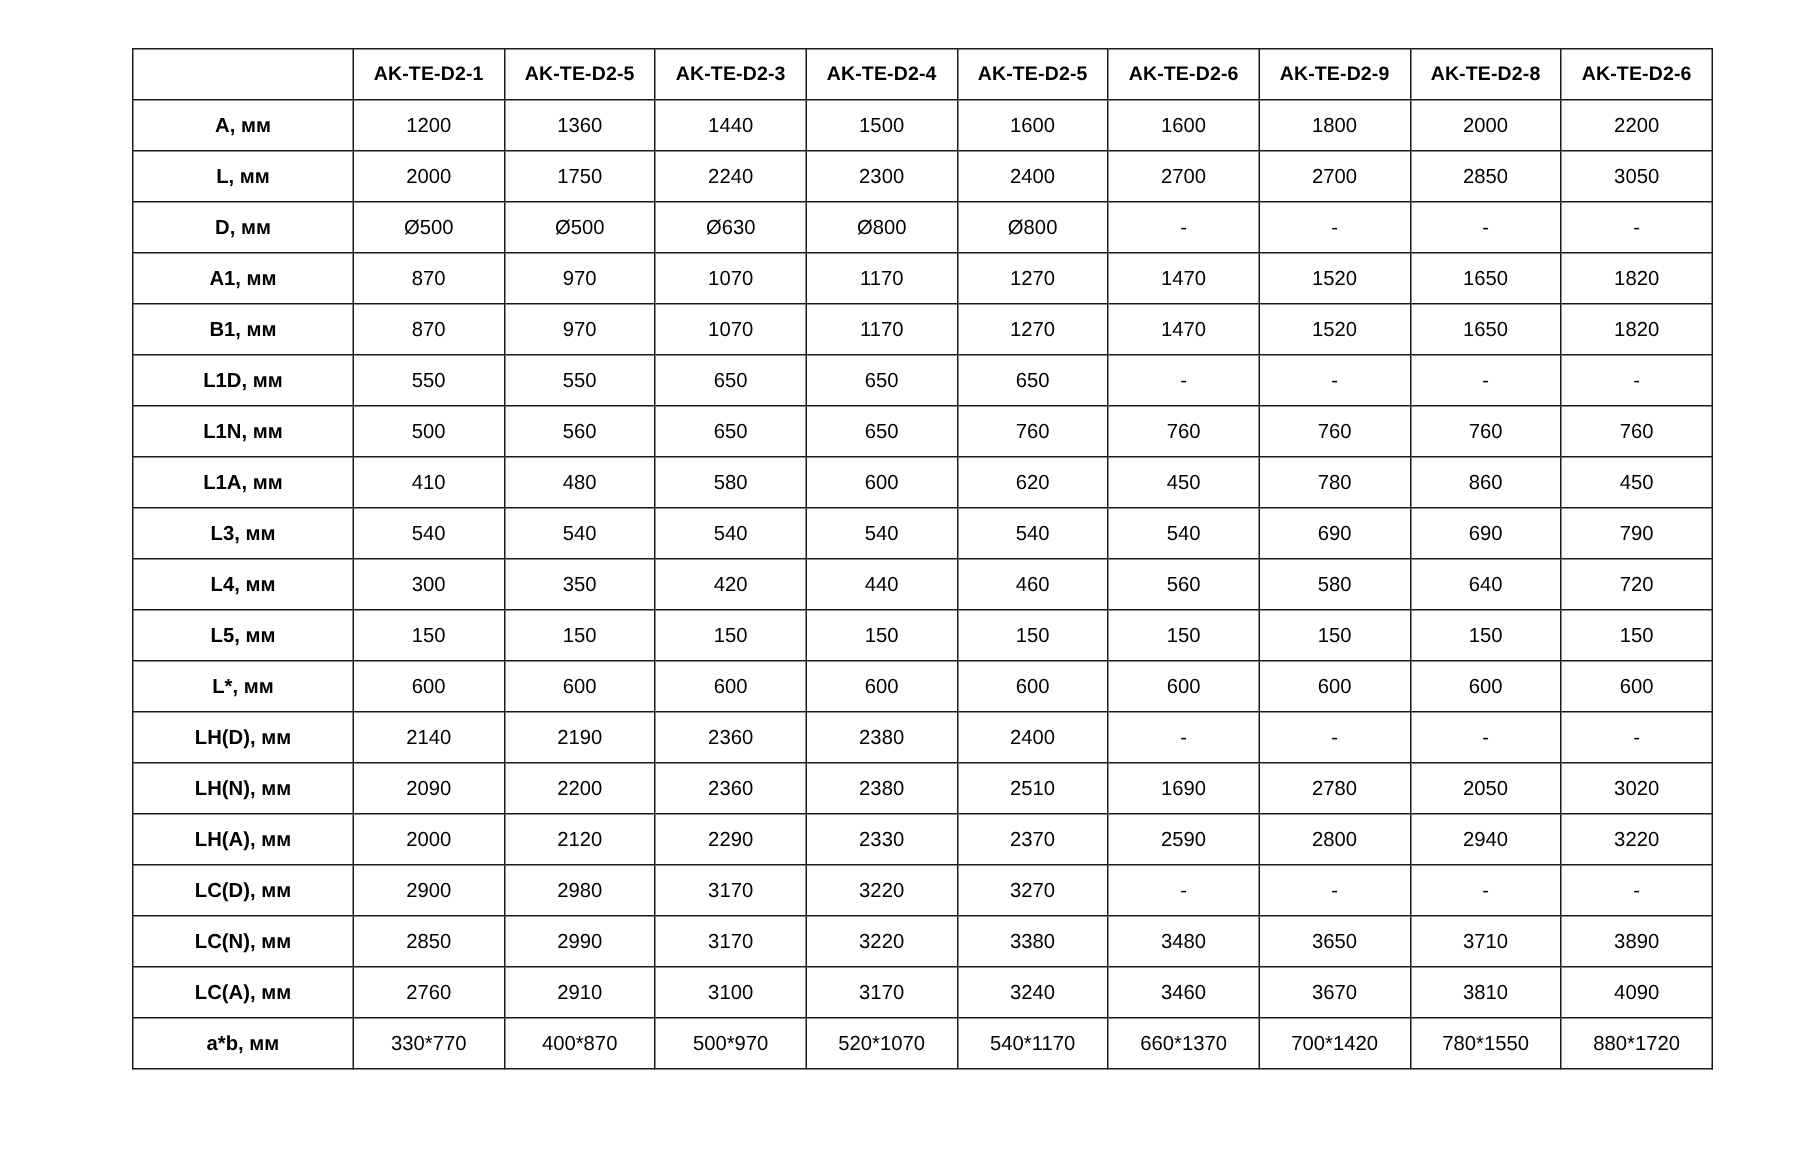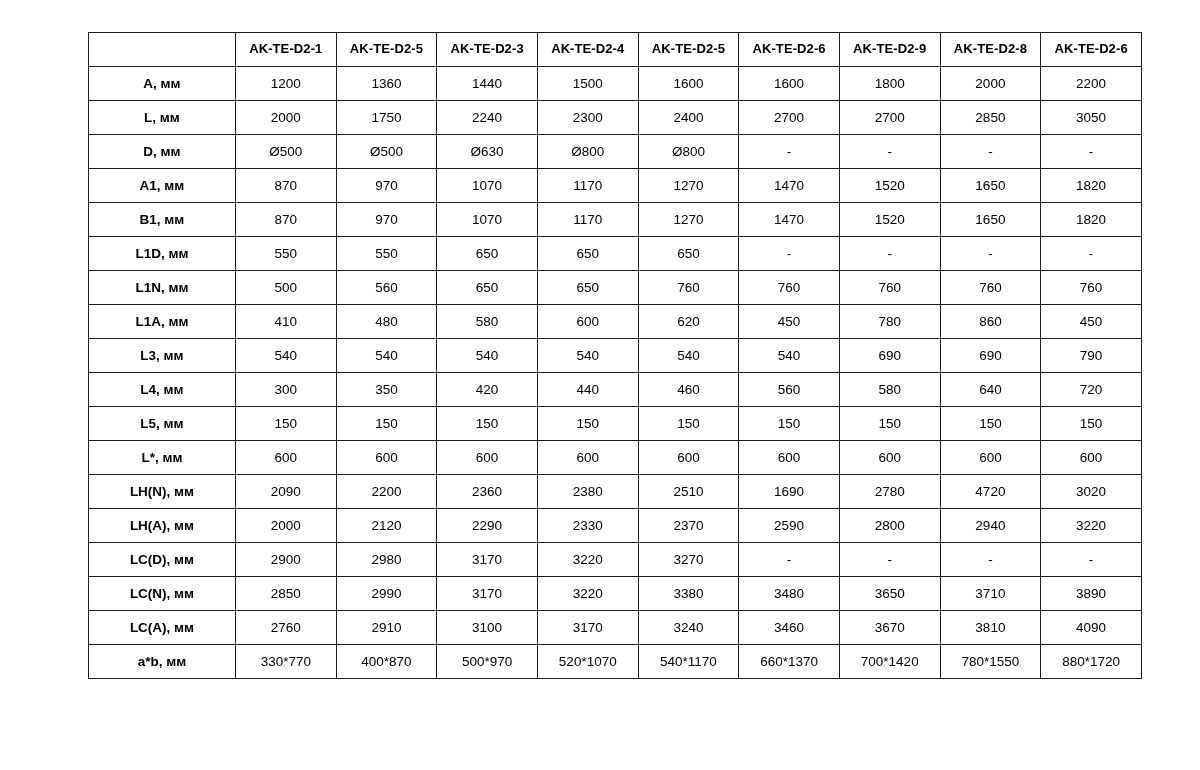--- a/index.html
+++ b/index.html
@@ -220,29 +220,41 @@
           <td>600</td>
           <td>600</td>
           <td>600</td>
           <td>600</td>
           <td>600</td>
           <td>600</td>
           <td>600</td>
           <td>600</td>
         </tr>
         <tr>
+          <td class="rowhead">LH(D), мм</td>
+          <td>2140</td>
+          <td>2190</td>
+          <td>2360</td>
+          <td>2380</td>
+          <td>2400</td>
+          <td>-</td>
+          <td>-</td>
+          <td>-</td>
+          <td>-</td>
+        </tr>
+        <tr>
           <td class="rowhead">LH(N), мм</td>
           <td>2090</td>
           <td>2200</td>
           <td>2360</td>
           <td>2380</td>
           <td>2510</td>
           <td>1690</td>
           <td>2780</td>
-          <td>4720</td>
+          <td>2050</td>
           <td>3020</td>
         </tr>
         <tr>
           <td class="rowhead">LH(A), мм</td>
           <td>2000</td>
           <td>2120</td>
           <td>2290</td>
           <td>2330</td>
           <td>2370</td>
           <td>2590</td>

